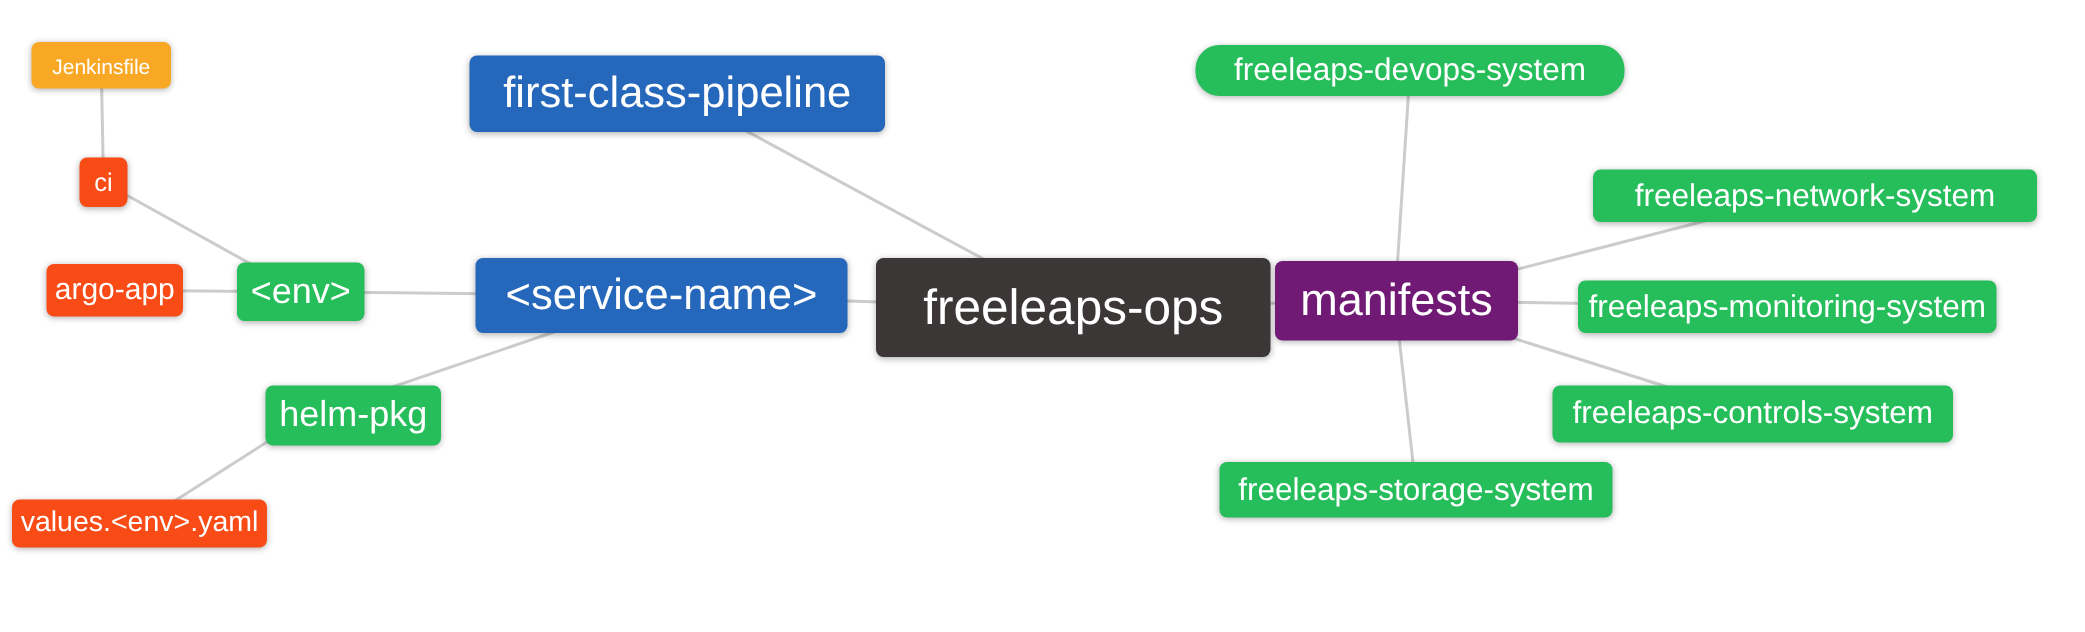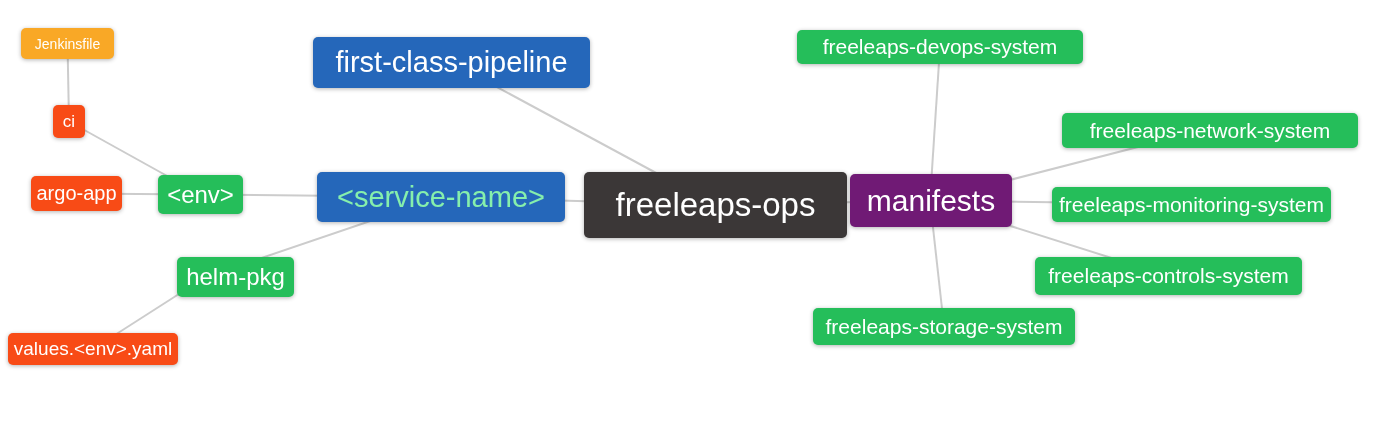--- a/index.html
+++ b/index.html
@@ -70,30 +70,30 @@
     </div>
     <div class="node" style="left: 147px; top: 257px; width: 117px; height: 40px; font-size: 24px; background-color: rgb(37, 190, 90); color: rgb(255, 255, 255); margin-left: 30px;">
       <span>helm-pkg</span>
     </div>
     <div class="node" style="left: 8px; top: 333px; width: 170px; height: 32px; font-size: 19px; background-color: rgb(248, 75, 22); color: rgb(255, 255, 255);">
       <span>values.&lt;env&gt;.yaml</span>
     </div>
     <div class="node" style="left: 313px; top: 37px; width: 277px; height: 51px; font-size: 29px; background-color: rgb(37, 103, 186); color: rgb(255, 255, 255);">
       <span>first-class-pipeline</span>
     </div>
-    <div class="node" style="left: 317px; top: 172px; width: 248px; height: 50px; font-size: 29px; background-color: rgb(37, 103, 186); color: #86efac;">
+    <div class="node" style="left: 317px; top: 172px; width: 248px; height: 50px; font-size: 29px; background-color: rgb(37, 103, 186); color: #ffffff;">
       <span>&lt;service-name&gt;</span>
     </div>
     <div class="node" style="left: 584px; top: 172px; width: 263px; height: 66px; font-size: 33px; background-color: rgb(59, 55, 55); color: rgb(255, 255, 255);">
       <span>freeleaps-ops</span>
     </div>
     <div class="node" style="left: 850px; top: 174px; width: 162px; height: 53px; font-size: 30px; background-color: #701a75; color: rgb(255, 255, 255);">
       <span>manifests</span>
     </div>
-    <div class="node" style="left: 797px; top: 30px; width: 286px; height: 34px; font-size: 21px; background-color: rgb(37, 190, 90); color: rgb(255, 255, 255);">
+    <div class="node" style="left: 797px; top: 30px; width: 286px; height: 34px; font-size: 21px; background-color: rgb(37, 190, 90); color: rgb(255, 255, 255); border-radius: 16px;">
       <span>freeleaps-devops-system</span>
     </div>
     <div class="node" style="left: 1062px; top: 113px; width: 296px; height: 35px; font-size: 21px; background-color: rgb(37, 190, 90); color: rgb(255, 255, 255);">
       <span>freeleaps-network-system</span>
     </div>
     <div class="node" style="left: 1052px; top: 187px; width: 279px; height: 35px; font-size: 21px; background-color: rgb(37, 190, 90); color: rgb(255, 255, 255);">
       <span>freeleaps-monitoring-system</span>
     </div>
     <div class="node" style="left: 1035px; top: 257px; width: 267px; height: 38px; font-size: 21px; background-color: rgb(37, 190, 90); color: rgb(255, 255, 255);">
       <span>freeleaps-controls-system</span>

